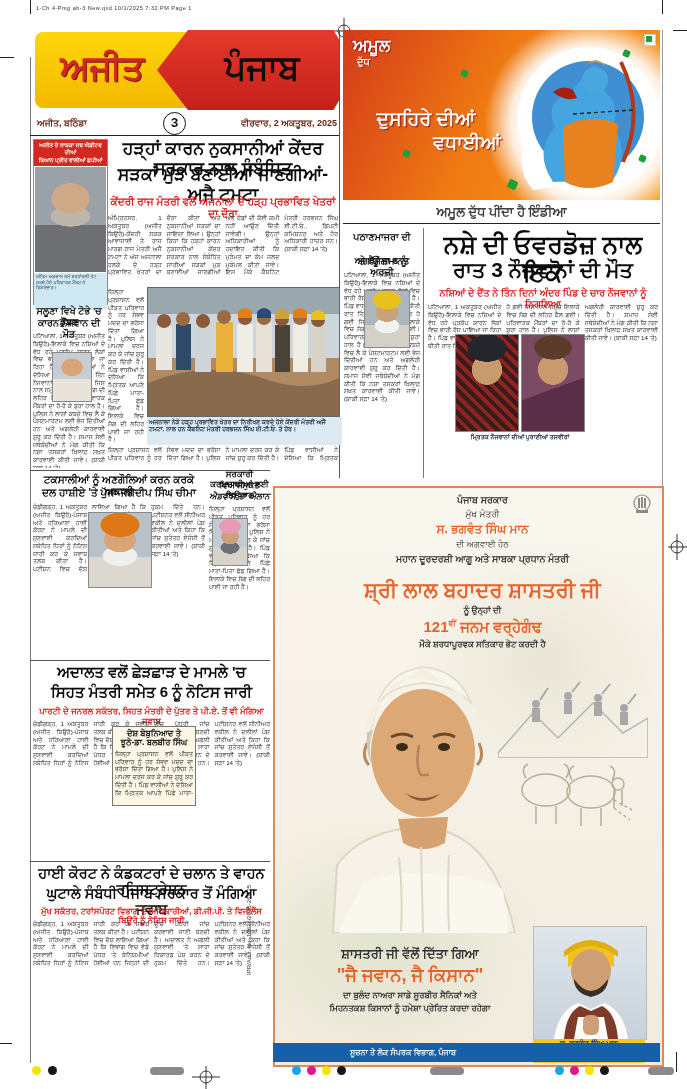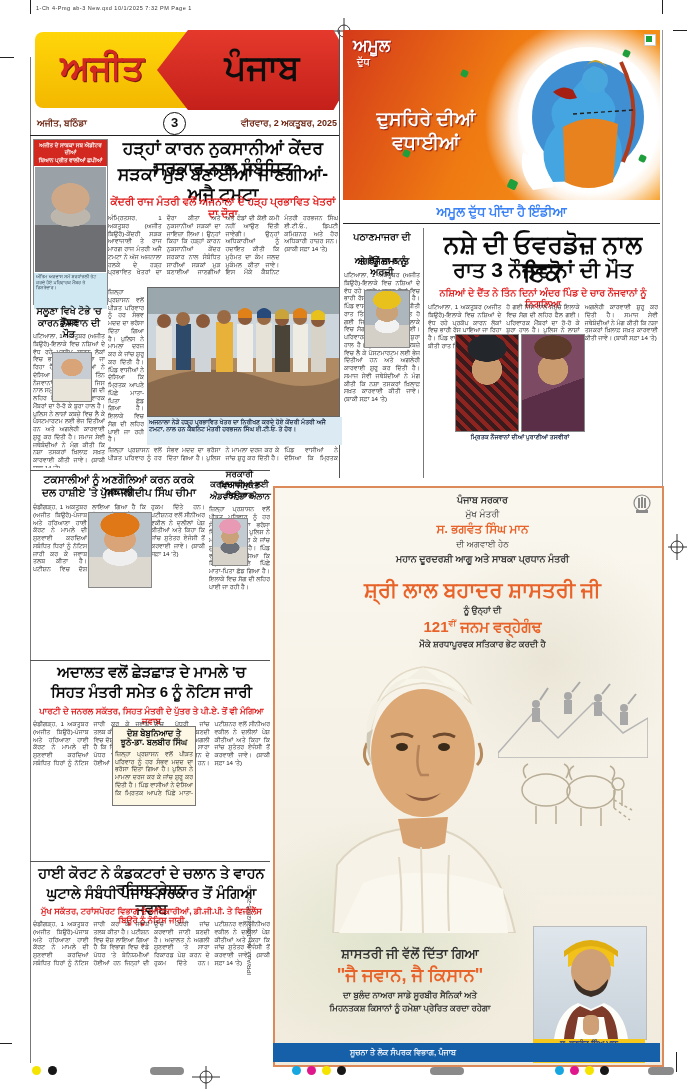--- a/index.html
+++ b/index.html
@@ -108,21 +108,21 @@
          text-align:center;font-size:13px;font-weight:bold;line-height:20px;color:#111;">3</div>
     <div class="abs" style="left:2px;top:88px;font-size:9px;font-weight:bold;color:#6b2412;">ਅਜੀਤ, ਬਠਿੰਡਾ</div>
     <div class="abs" style="left:160px;top:88px;width:142px;text-align:right;font-size:9px;font-weight:bold;color:#6b2412;">ਵੀਰਵਾਰ, 2 ਅਕਤੂਬਰ, 2025</div>
   </div>
   <div class="abs hrule" style="left:30px;top:135px;width:309px;"></div>
 
   <div class="abs amul" style="left:343px;top:30px;width:317px;height:170px;">
     <div class="abs" style="left:10px;top:6px;font-size:17px;font-weight:bold;color:#fff;text-shadow:1px 1px 0 #a52012,-1px -1px 0 #a52012;">ਅਮੂਲ</div>
     <div class="abs" style="left:14px;top:26px;font-size:10px;font-weight:bold;color:#fff;text-shadow:1px 1px 0 #a52012;">ਦੁੱਧ</div>
     <div class="abs" style="left:8px;top:78px;width:150px;text-align:center;font-size:19px;font-weight:bold;color:#fff;text-shadow:1px 1px 1px #8c1d10;">ਦੁਸਹਿਰੇ ਦੀਆਂ</div>
-    <div class="abs" style="left:8px;top:102px;width:150px;text-align:center;font-size:19px;font-weight:bold;color:#fff;text-shadow:1px 1px 1px #8c1d10;">ਵਧਾਈਆਂ</div>
+    <div class="abs" style="left:8px;top:102px;width:150px;text-align:right;font-size:19px;font-weight:bold;color:#fff;text-shadow:1px 1px 1px #8c1d10;">ਵਧਾਈਆਂ</div>
 
     <svg class="abs" style="left:150px;top:2px;" width="165" height="166" viewBox="0 0 165 166">
       <circle cx="95" cy="85" r="70" fill="#ffffff" opacity="0.95"></circle>
       <circle cx="95" cy="85" r="56" fill="#3f8fd2"></circle>
       <path d="M60 150 Q40 120 62 95 Q50 70 78 60 L95 40 Q100 28 108 40 L112 60 Q128 72 120 95 Q138 120 120 148 Z" fill="#45a5e0"></path>
       <circle cx="102" cy="48" r="13" fill="#4aa7de"></circle>
       <path d="M90 38 Q102 18 116 38 Q110 30 102 30 Q94 30 90 38Z" fill="#c9a227"></path>
       <path d="M70 95 Q95 80 125 92 L120 150 Q95 162 72 150 Z" fill="#e8821e"></path>
       <path d="M128 30 Q152 80 130 130" stroke="#b03a1a" stroke-width="4" fill="none"></path>
       <line x1="80" y1="82" x2="140" y2="78" stroke="#222" stroke-width="1.4" stroke-dasharray="4 3"></line>
@@ -131,21 +131,21 @@
     </svg>
     <div class="greendot" style="left:60px;top:120px;"></div>
     <div class="greendot" style="left:118px;top:40px;"></div>
     <div class="greendot" style="left:165px;top:150px;width:9px;height:9px;"></div>
     <div class="greendot" style="left:296px;top:125px;"></div>
     <div class="greendot" style="left:280px;top:20px;"></div>
     <div class="abs" style="right:4px;top:4px;width:10px;height:10px;background:#fff;border:1px solid #ccc;">
       <div style="width:6px;height:6px;background:#1f9e3c;margin:1px;"></div>
     </div>
   </div>
-  <div class="abs" style="left:343px;top:204px;width:317px;text-align:center;font-size:13px;font-weight:bold;color:#3b82f6;">ਅਮੂਲ ਦੁੱਧ ਪੀਂਦਾ ਹੈ ਇੰਡੀਆ</div>
+  <div class="abs" style="left:343px;top:204px;width:317px;text-align:center;font-size:13px;font-weight:bold;color:#404040;">ਅਮੂਲ ਦੁੱਧ ਪੀਂਦਾ ਹੈ ਇੰਡੀਆ</div>
   <div class="abs hrule" style="left:343px;top:223px;width:317px;"></div>
 
   <div class="abs" style="left:33px;top:139px;width:73px;height:164px;border:1px solid #888;">
     <div style="background:#d2281f;color:#fff;font-size:5.6px;font-weight:bold;text-align:center;line-height:1.3;padding:2px 1px;">
       <div>ਅਜੀਤ ਦੇ ਸਾਬਕਾ ਸਬ ਐਡੀਟਰ ਦੀਆਂ</div>
       <div>ਬਿਆਨ ਪ੍ਰੀਤ ਵਾਲੀਆਂ ਛਪੀਆਂ</div>
     </div>
     <div class="obit" style="height:105px;margin:1px;"></div>
     <div style="background:#cfe8f2;font-size:4.6px;line-height:1.25;color:#123;padding:1px 2px;height:34px;overflow:hidden;">ਅੰਤਿਮ ਅਰਦਾਸ ਸਮੇਂ ਸ਼ਰਧਾਂਜਲੀ ਭੇਟ ਕਰਦੇ ਹੋਏ ਪਰਿਵਾਰਕ ਮੈਂਬਰ ਤੇ ਰਿਸ਼ਤੇਦਾਰ।</div>
   </div>

